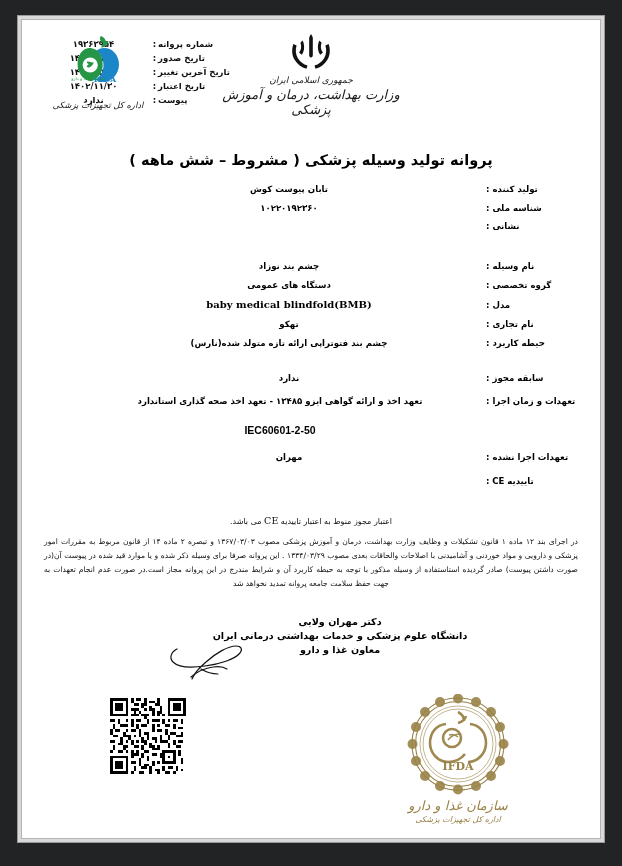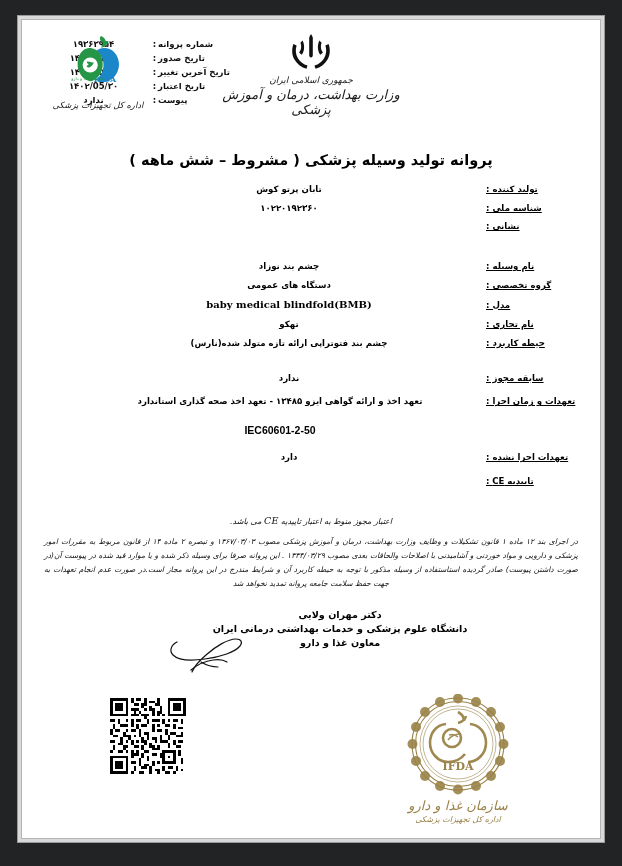--- a/index.html
+++ b/index.html
@@ -143,21 +143,20 @@
     white-space: nowrap;
   }
   .flabel {
     width: 102px;
     flex: none;
     text-align: left;
     font-weight: bold;
     padding-left: 4px;
     box-sizing: border-box;
     letter-spacing: -0.1px;
-    text-decoration: underline;
   }
   .fvalue {
     flex: 1;
     text-align: center;
     font-weight: bold;
     padding-left: 58px;
     box-sizing: border-box;
     letter-spacing: -0.1px;
   }
   .fvalue.latin {
@@ -193,21 +192,20 @@
     display: block;
     margin-top: 18px;
     letter-spacing: 0;
   }
 
   
   .legal {
     padding: 0 22px;
     direction: rtl;
     margin-top: 28px;
-    font-style: italic;
   }
   .legal-lead {
     text-align: center;
     font-size: 8px;
     color: #111;
     margin-bottom: 9px;
   }
   .legal-lead .ce {
     font-family: "DejaVu Serif", "Liberation Serif", serif;
     font-size: 9.5px;
@@ -216,21 +214,21 @@
     font-size: 7.6px;
     color: #111;
     line-height: 1.85;
     text-align: justify;
     text-align-last: center;
   }
 
   
   .sign-area {
     position: relative;
-    margin-top: 17px;
+    margin-top: 24px;
     padding-left: 18px;
     text-align: center;
     direction: rtl;
   }
   .sign-block {
     display: inline-block;
     position: relative;
     text-align: center;
     padding-left: 40px;
   }
@@ -304,21 +302,21 @@
             <span class="meta-value">۱۴۰۲/۰۵/۱۰</span>
           </div>
           <div class="meta-row">
             <span class="meta-label">تاریخ آخرین تغییر</span>
             <span class="meta-colon">:</span>
             <span class="meta-value">۱۴۰۲/۰۵/۱۰</span>
           </div>
           <div class="meta-row">
             <span class="meta-label">تاریخ اعتبار</span>
             <span class="meta-colon">:</span>
-            <span class="meta-value">۱۴۰۲/05/۳۰</span>
+            <span class="meta-value">۱۴۰۲/۱۱/۳۰</span>
           </div>
           <div class="meta-row">
             <span class="meta-label">پیوست</span>
             <span class="meta-colon">:</span>
             <span class="meta-value">ندارد</span>
           </div>
         </div>
 
         <div class="emblem">
           <svg class="emblem-mark" width="42" height="40" viewBox="0 0 42 40">
@@ -357,21 +355,21 @@
           <div class="ifda-head-caption">اداره کل تجهیزات پزشکی</div>
         </div>
       </div>
 
       <div class="doc-title">پروانه تولید وسیله پزشکی  ( مشروط –  شش ماهه )</div>
 
       <div class="fields">
 
         <div class="frow">
           <span class="flabel">تولید کننده :</span>
-          <span class="fvalue">تابان پرتو کوش</span>
+          <span class="fvalue">تابان پیوست کوش</span>
         </div>
         <div class="frow">
           <span class="flabel">شناسه ملی :</span>
           <span class="fvalue">۱۰۲۲۰۱۹۲۳۶۰</span>
         </div>
         <div class="frow tall">
           <span class="flabel">نشانی :</span>
         </div>
 
         <div class="group-gap"></div>
@@ -409,21 +407,21 @@
           <span class="oblig-body">
             <span>تعهد اخذ و ارائه گواهی ایزو ۱۳۴۸۵ - تعهد اخذ صحه گذاری استاندارد</span>
             <span class="oblig-std">IEC60601-2-50</span>
           </span>
         </div>
 
         <div class="group-gap"></div>
 
         <div class="frow tall">
           <span class="flabel">تعهدات اجرا نشده :</span>
-          <span class="fvalue">دارد</span>
+          <span class="fvalue">مهران</span>
         </div>
 
         <div class="frow">
           <span class="flabel">تاییدیه CE :</span>
           <span class="fvalue"></span>
         </div>
       </div>
 
       <div class="legal">
         <div class="legal-lead">

